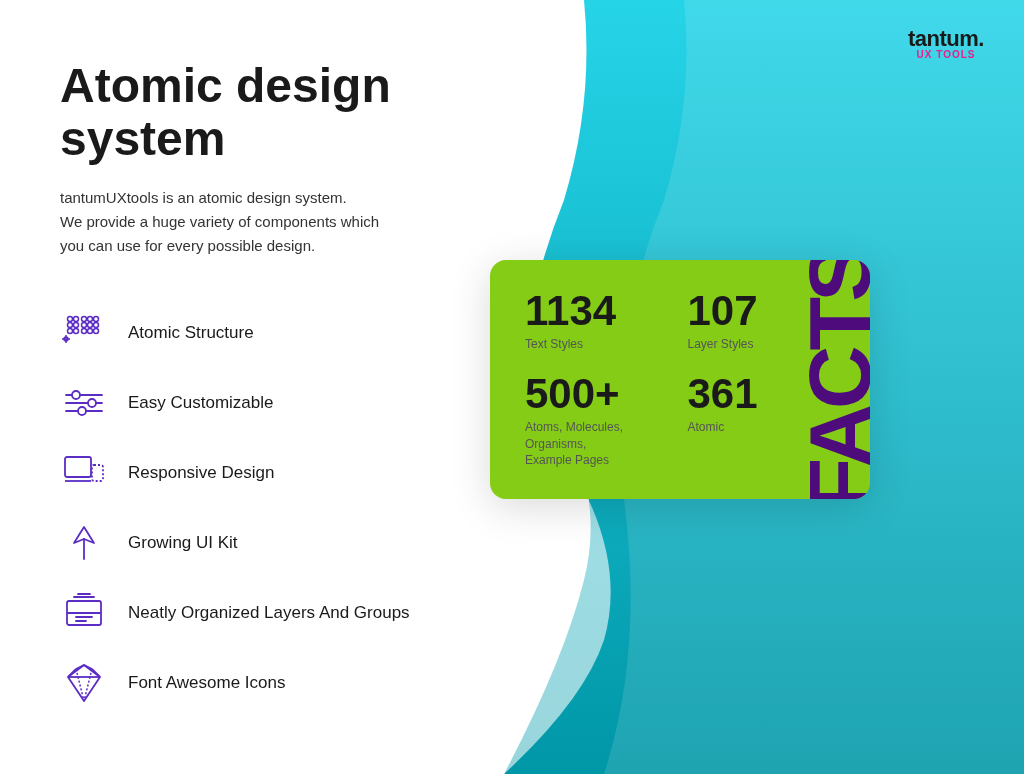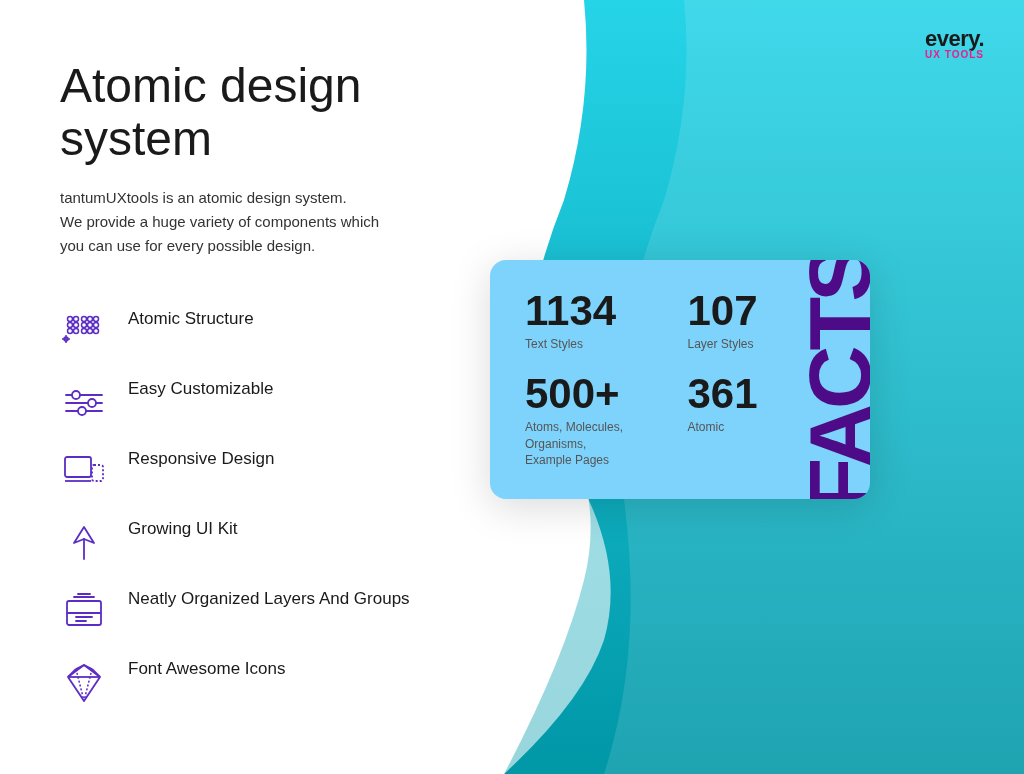--- a/index.html
+++ b/index.html
@@ -59,21 +59,21 @@
       top: 0;
       left: 0;
       width: 560px;
       height: 774px;
       padding: 60px 50px 40px 60px;
       z-index: 5;
     }
 
     .page-title {
       font-size: 48px;
-      font-weight: 400;
+      font-weight: 700;
       color: #1a1a1a;
       line-height: 1.1;
       margin-bottom: 20px;
     }
 
     .page-description {
       font-size: 15px;
       color: #333;
       line-height: 1.6;
       margin-bottom: 51px;
@@ -82,21 +82,21 @@
     
     .feature-list {
       list-style: none;
       display: flex;
       flex-direction: column;
       gap: 22px;
     }
 
     .feature-item {
       display: flex;
-      align-items: flex-start;
+      align-items: center;
       gap: 20px;
     }
 
     .feature-icon {
       width: 48px;
       height: 48px;
       flex-shrink: 0;
       display: flex;
       align-items: center;
       justify-content: center;
@@ -112,21 +112,21 @@
       color: #1a1a1a;
       font-weight: 400;
     }
 
     
     .facts-card {
       position: absolute;
       top: 260px;
       left: 490px;
       width: 380px;
-      background: #7dd3fc;
+      background: #84cc16;
       border-radius: 16px;
       padding: 30px 30px 30px 35px;
       z-index: 10;
       box-shadow: 0 8px 40px rgba(0,0,0,0.15);
       overflow: hidden;
     }
 
     .facts-grid {
       display: grid;
       grid-template-columns: 1fr 1fr;
@@ -190,21 +190,21 @@
     <path d="M80,0 L520,0 L520,774 L0,774 Q40,650 20,500 Q0,350 60,200 Q90,100 80,0 Z" fill="url(#waveGrad)"></path>
 
     <path d="M180,0 L520,0 L520,774 L100,774 Q140,650 120,500 Q100,350 160,200 Q190,100 180,0 Z" fill="rgba(255,255,255,0.12)"></path>
 
     <path d="M0,774 Q60,660 80,580 Q100,500 60,430 Q30,380 0,350 Z" fill="white"></path>
     <path d="M0,774 Q80,700 100,640 Q120,570 80,490 L0,490 Z" fill="white" opacity="0.6"></path>
   </svg>
 </div>
 
 <div class="logo">
-  <div class="logo-main">every.</div>
+  <div class="logo-main">tantum.</div>
   <div class="logo-sub">UX TOOLS</div>
 </div>
 
 <div class="content">
   <h1 class="page-title">Atomic design system</h1>
   <p class="page-description">tantumUXtools is an atomic design system.<br>We provide a huge variety of components which<br>you can use for every possible design.</p>
 
   <ul class="feature-list">
 
     <li class="feature-item">

